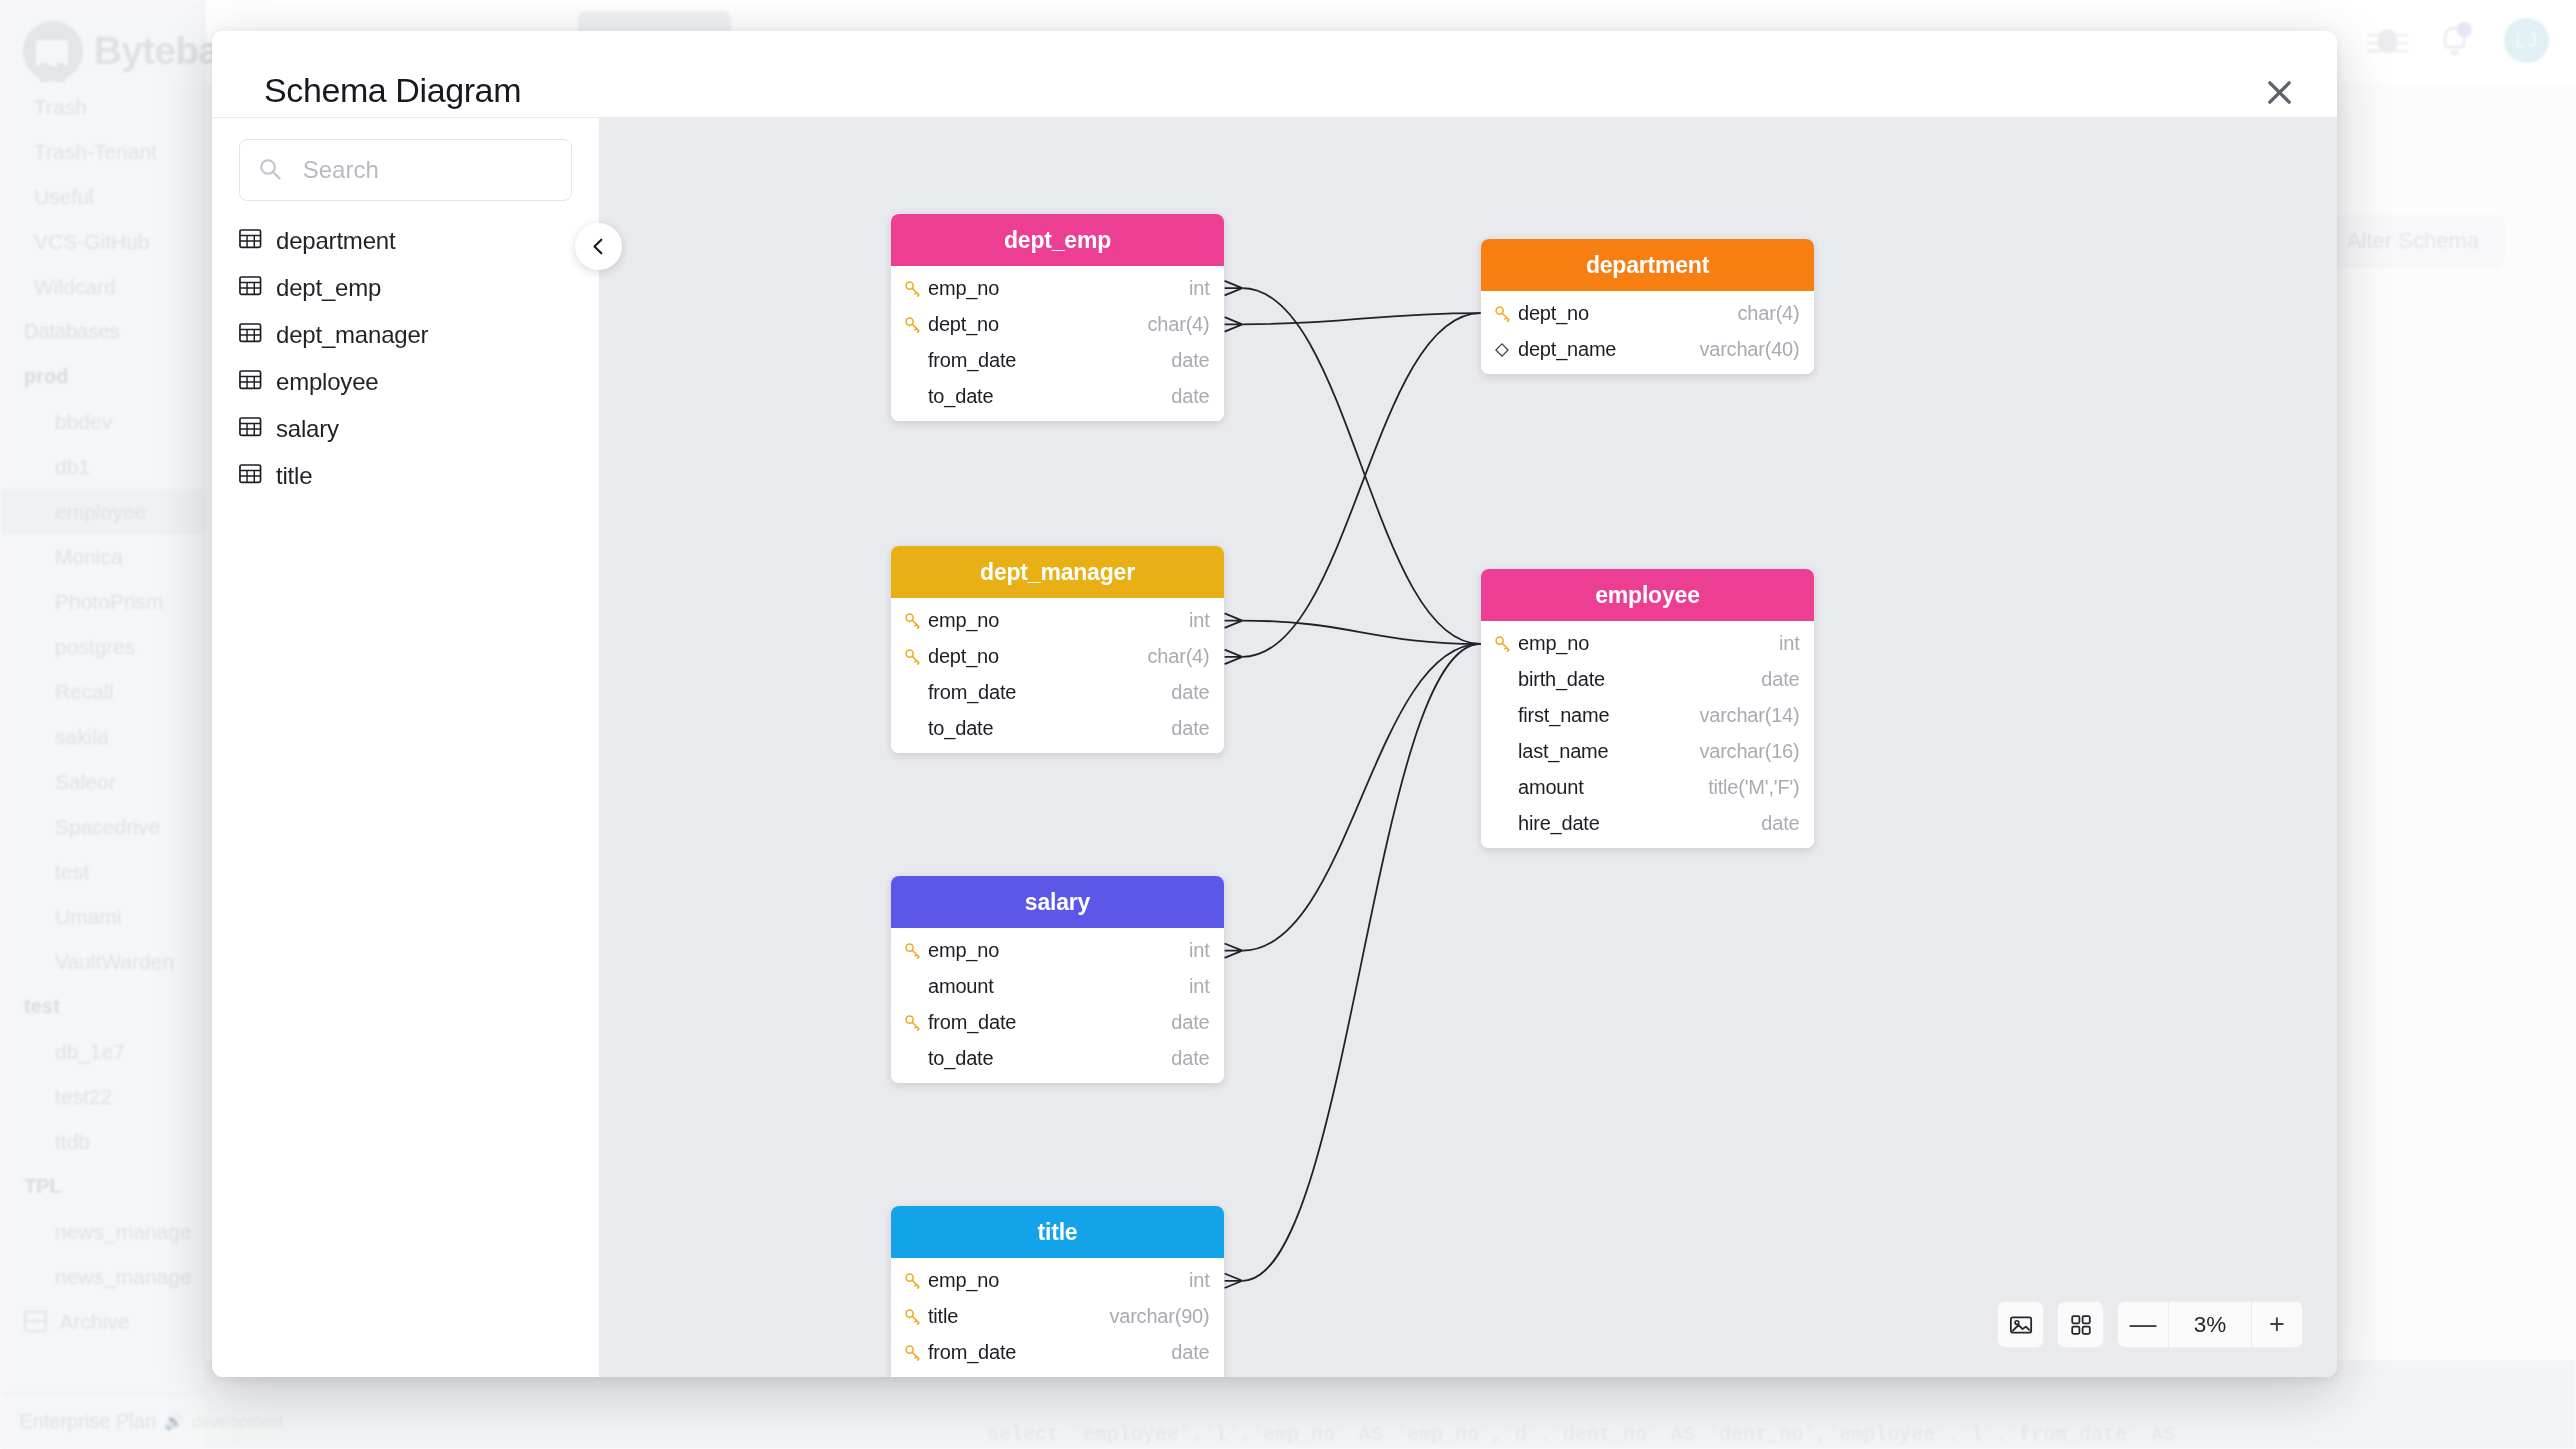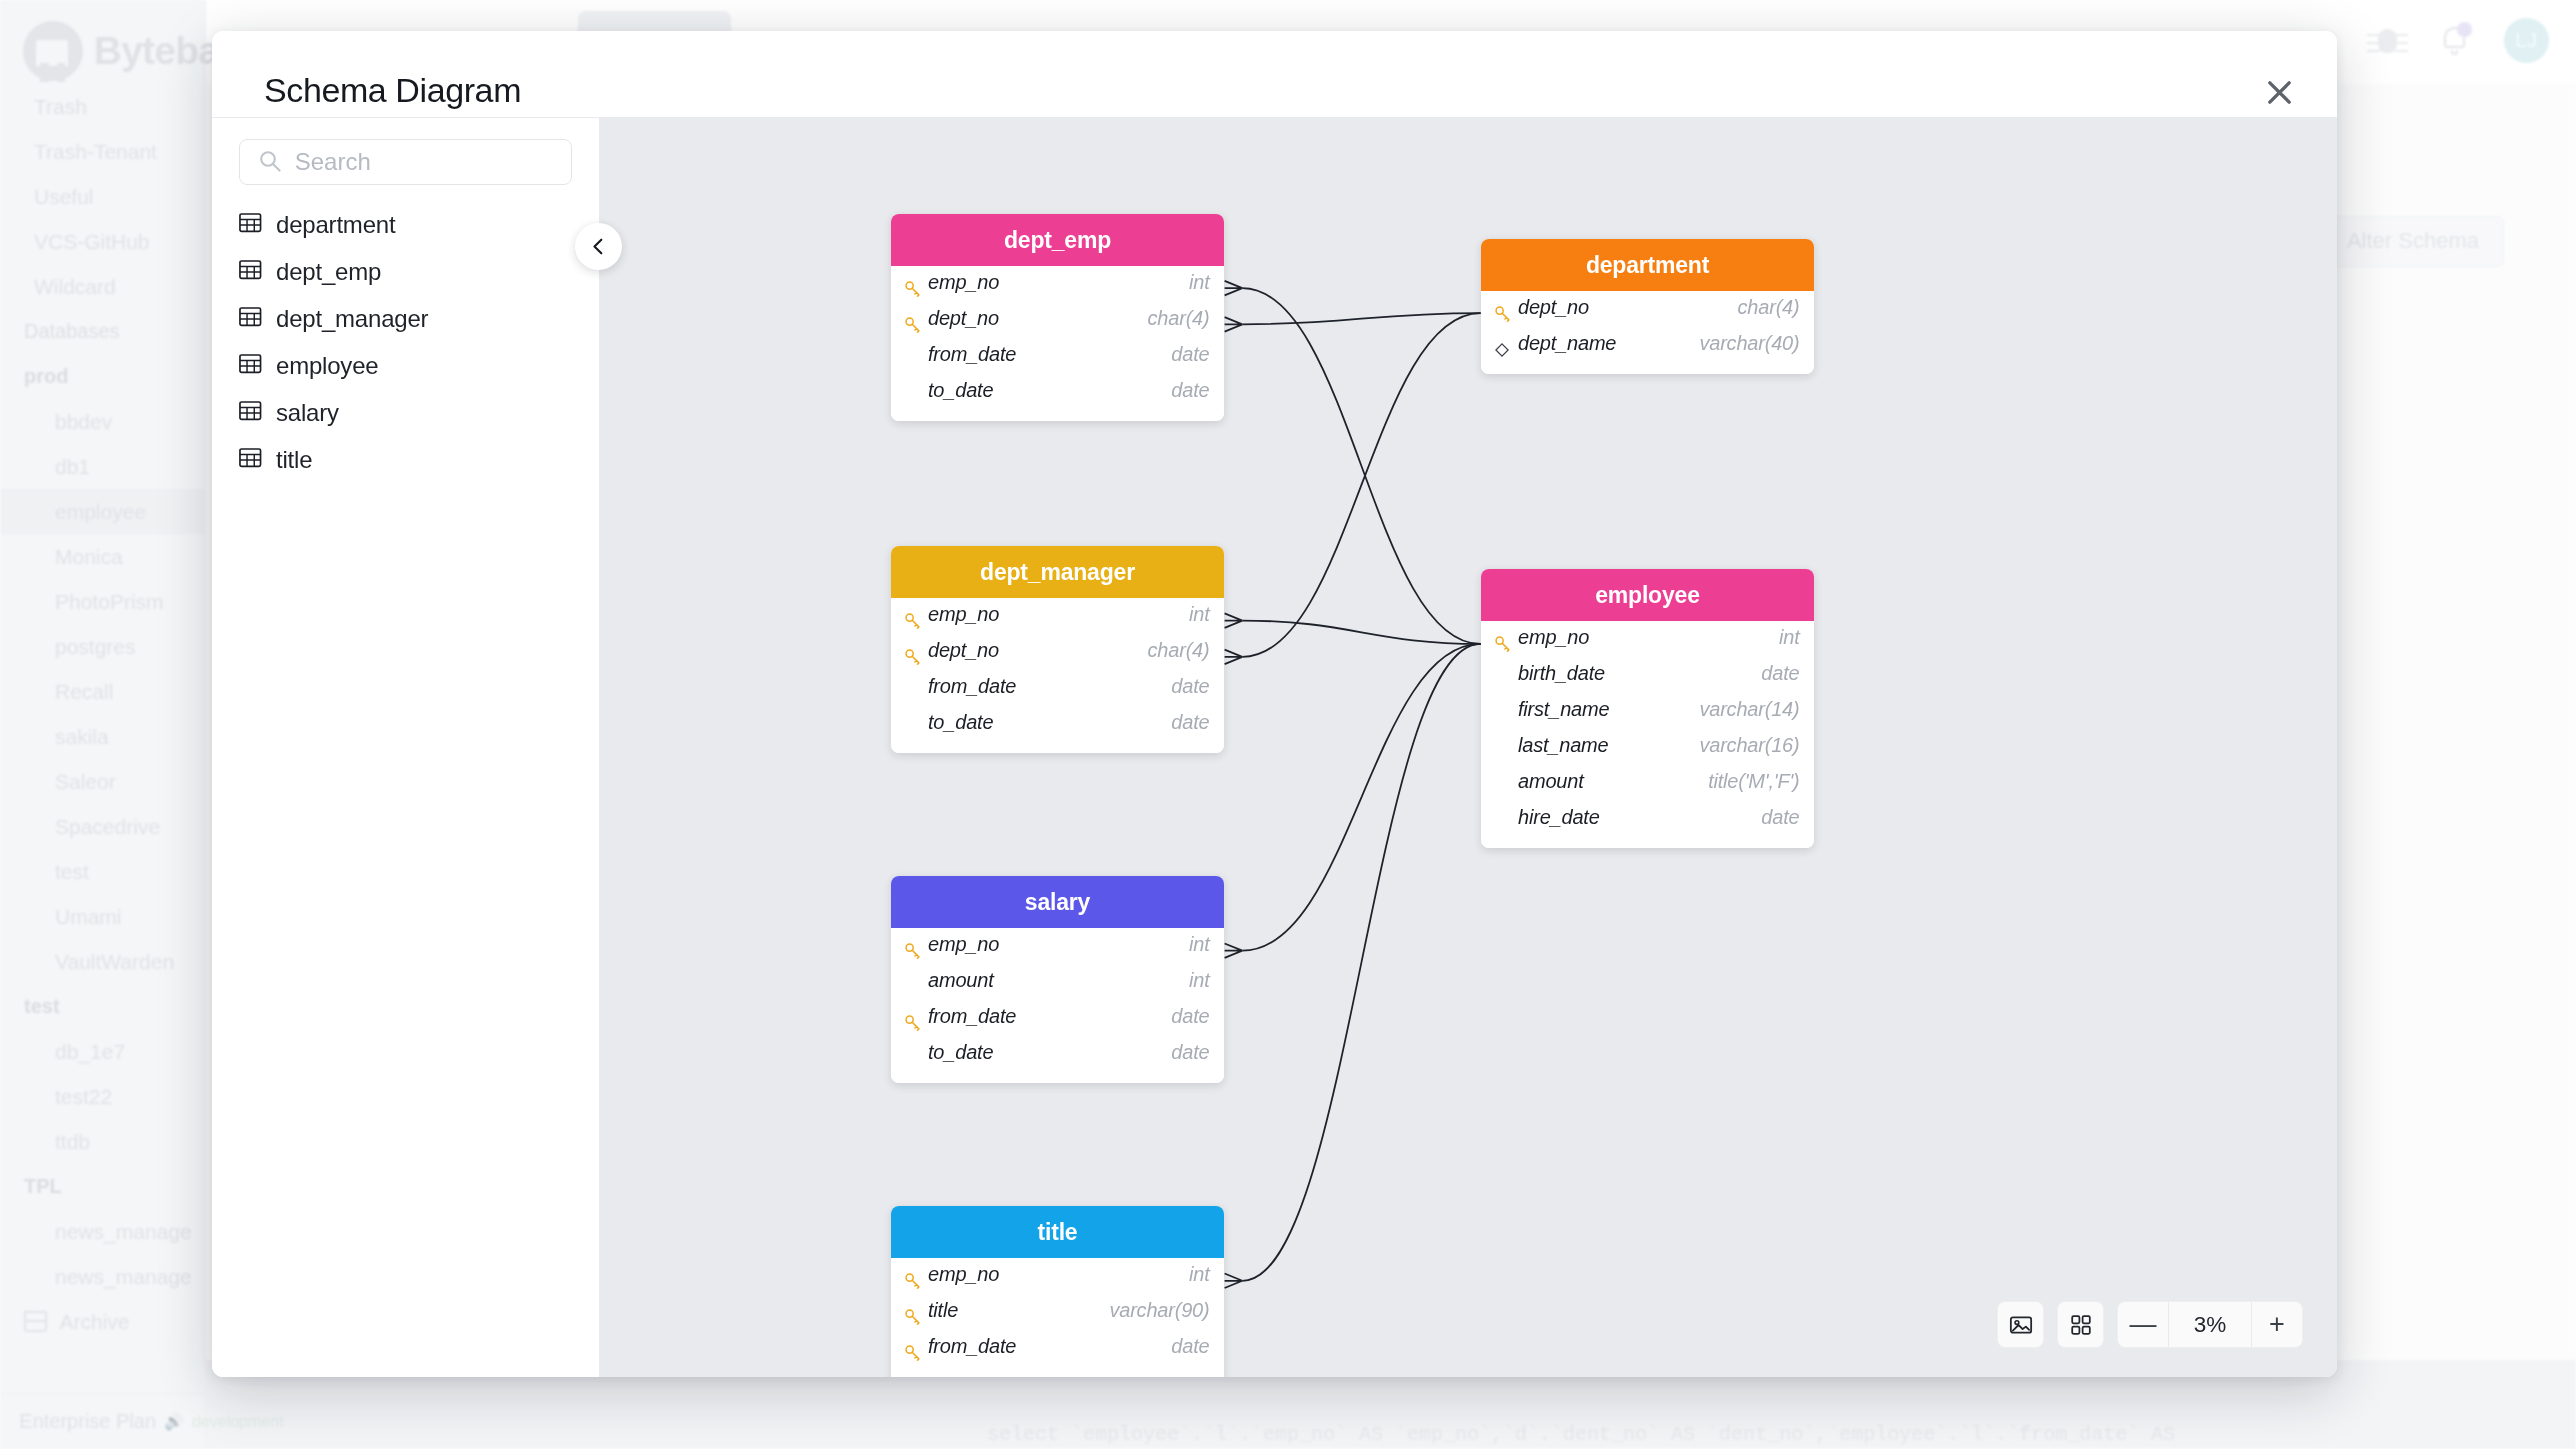--- a/index.html
+++ b/index.html
@@ -163,23 +163,23 @@
   
   #tables-panel {
     width: 388px; flex: none;
     background: #ffffff;
     border: 0.8px solid #e8eaed;
     border-left: none; border-bottom: none;
     padding: 21px 27px 0 27px;
     position: relative;
   }
   #search-box {
-    width: 100%; height: 46px;
+    width: 100%; height: 62px;
     border: 0.8px solid #e3e5e9; border-radius: 8px;
-    display: flex; align-items: center; gap: 13px;
+    display: flex; align-items: center; gap: 21px;
     padding: 0 17.7px;
     background: #fff;
   }
   #search-icon { flex: none; }
   #search-input {
     border: none; outline: none; background: transparent;
     font-family: "Liberation Sans", sans-serif;
     font-size: 24px; color: #21242b; width: 100%;
   }
   #search-input::placeholder { color: #b6bac1; }
@@ -217,22 +217,22 @@
     box-shadow: 0 2.4px 8px rgba(20,25,40,0.13);
     overflow: hidden;
     z-index: 3;
   }
   .node-header {
     height: 52px; display: flex; align-items: center; justify-content: center;
     color: #ffffff; font-size: 23px; font-weight: 700; letter-spacing: -0.2px;
   }
   .node-body { padding: 4.8px 0 6.4px 0; background: #fff; }
   .col-row {
-    display: flex; 
-    height: 36px; padding: 0 14.5px 0 13px; font-style: italic;
+    display: flex; align-items: center;
+    height: 36px; padding: 0 14.5px 0 13px;
   }
   .col-key { width: 24px; flex: none; display: flex; align-items: center; }
   .col-name { font-size: 20px; color: #1b1e24; flex: 1; letter-spacing: -0.2px; }
   .col-type { font-size: 20px; color: #a7abb3; letter-spacing: -0.2px; }
 
   
   #canvas-toolbar {
     position: absolute; right: 34px; bottom: 29px;
     display: flex; align-items: center; gap: 13px; z-index: 8;
   }

